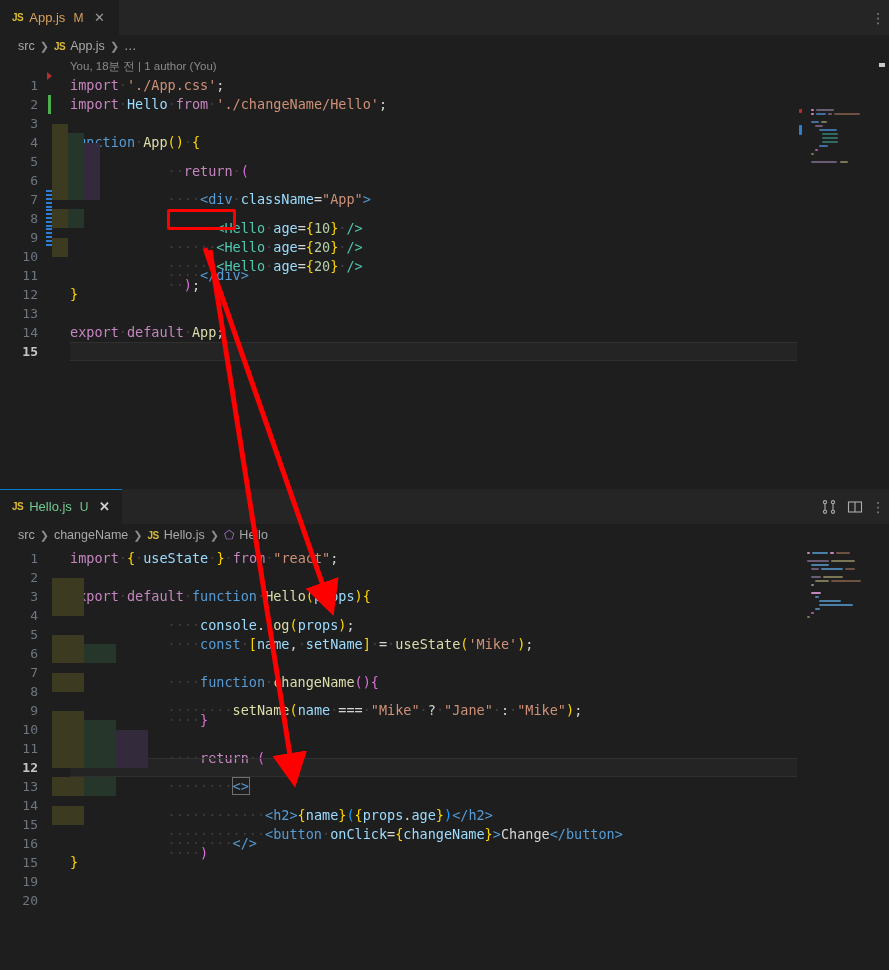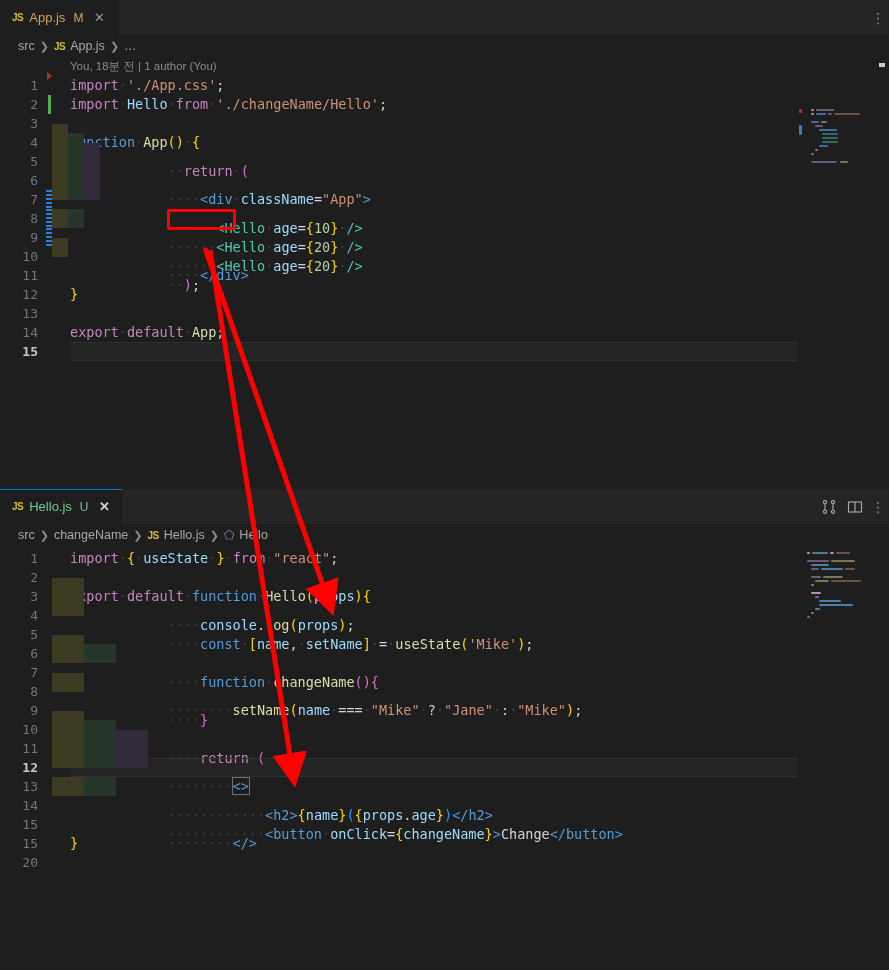--- a/index.html
+++ b/index.html
@@ -455,27 +455,38 @@
 
         <div class="line">
           <div class="gutter">15</div>
           <div class="content">
             <span class="ind ind-olive" style="left:0px;width:32px;"></span>
             <span class="ind ind-green" style="left:32px;width:32px;"></span>
             <span class="t-dot" style="position:relative;">········</span><span class="t-tag2">&lt;/&gt;</span>
           </div>
         </div>
 
+        <div class="line">
+          <div class="gutter">16</div>
+          <div class="content">
+            <span class="ind ind-olive" style="left:0px;width:32px;"></span>
+            <span class="t-dot" style="position:relative;">····</span><span class="t-br2">)</span>
+          </div>
+        </div>
 
         <div class="line">
           <div class="gutter">15</div>
           <div class="content"><span class="t-br1">}</span></div>
         </div>
 
 
+        <div class="line">
+          <div class="gutter">19</div>
+          <div class="content"></div>
+        </div>
 
         <div class="line">
           <div class="gutter">20</div>
           <div class="content"></div>
         </div>
       </div>
 
       <div class="minimap">
         <div class="mm-row" style="left:10px; top:6px; width:3px; background:#c586c0;"></div>
         <div class="mm-row" style="left:15px; top:6px; width:16px; background:#4a7fa8;"></div>

